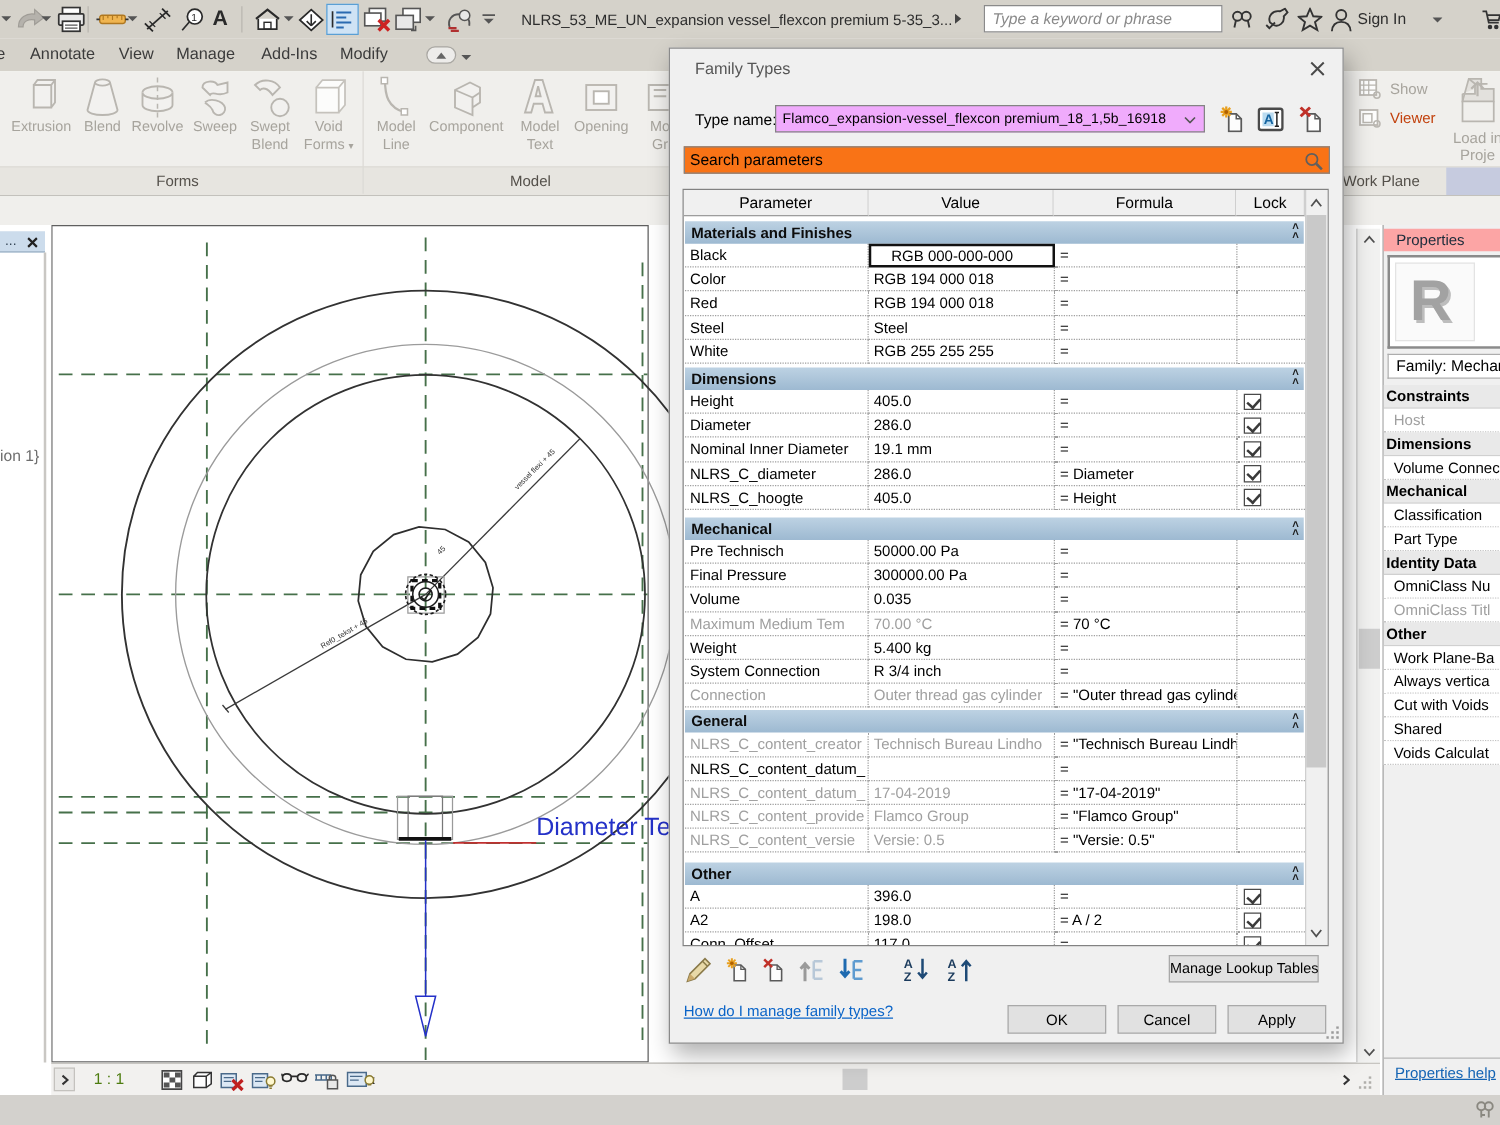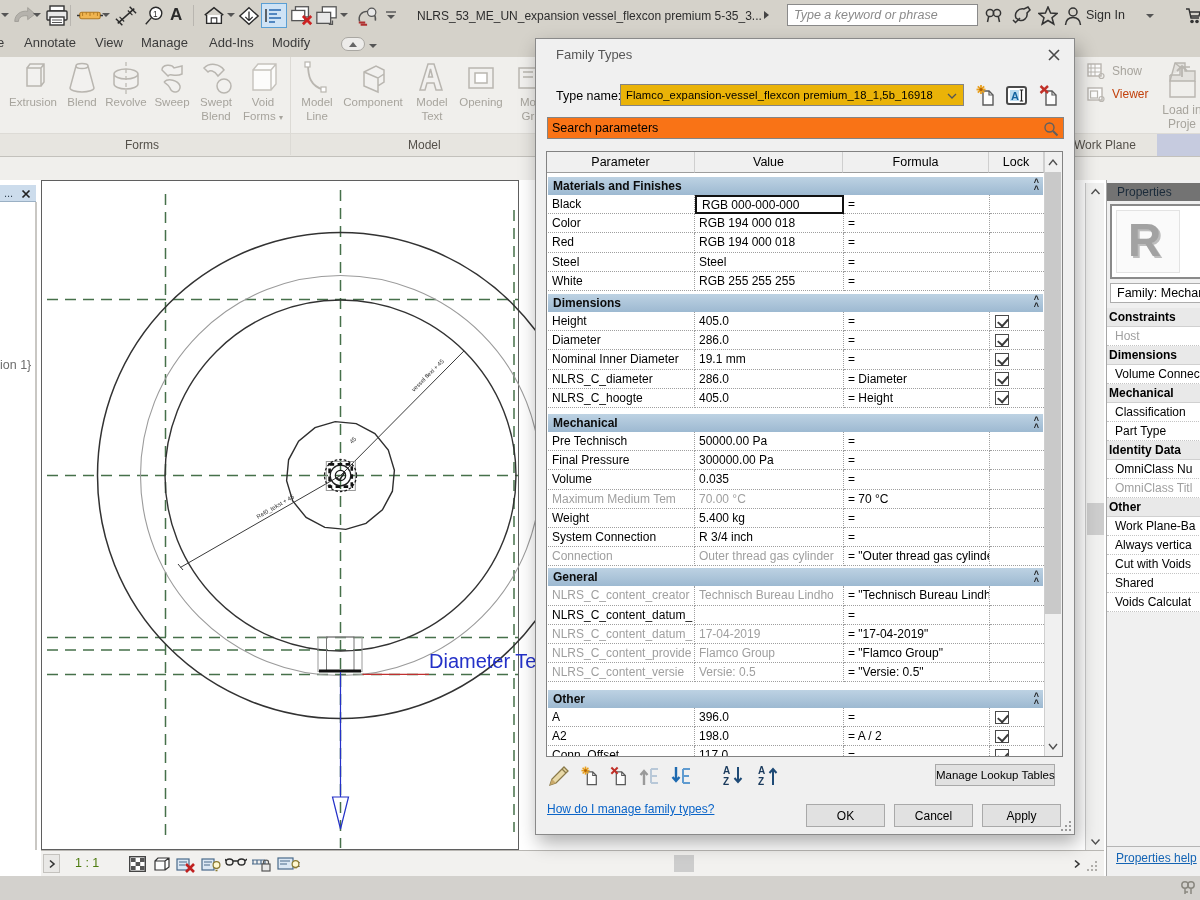--- a/index.html
+++ b/index.html
@@ -356,21 +356,21 @@
 <rect x="318" y="637" width="44" height="34.5" fill="none" stroke="#9a9a9a" stroke-width="1"></rect>
 <rect x="326.5" y="637" width="27.5" height="34.5" fill="none" stroke="#777" stroke-width="1"></rect>
 <line x1="319" y1="671" x2="361" y2="671" stroke="#111" stroke-width="3"></line>
 <line x1="362.5" y1="674.3" x2="429" y2="674.3" stroke="#c03030" stroke-width="1.3"></line>
 <text x="429" y="668" font-size="20" fill="#2431c8" font-family="Liberation Sans">Diameter Text</text>
 <line x1="340.5" y1="672" x2="340.5" y2="797" stroke="#2431c8" stroke-width="1.2"></line>
 <polygon points="332.5,797 348.5,797 340.5,829" fill="none" stroke="#2431c8" stroke-width="1.2"></polygon>
 </svg>
 
 <div class="ab" id="props">
-<div class="ab" style="left:0;top:3px;width:94px;height:18px;background:#737373">
+<div class="ab" style="left:0;top:3px;width:94px;height:18px;background:#fca5a5">
 <span style="position:absolute;left:10px;top:2px;font-size:12px;color:#1b2b3a">Properties</span>
     </div>
 <div class="ab" style="left:3px;top:24px;width:91px;height:75px;background:#fff;border:2px solid #8a8a8a;border-right:none">
 <div style="position:absolute;left:4px;top:4px;width:64px;height:63px;background:#fafafa;border:1px solid #e3e3e3"></div>
 <span style="position:absolute;left:16px;top:7px;font-size:46px;font-weight:bold;color:#a2a2a2;text-shadow:2px 2px 0 #bdbdbd;font-family:'Liberation Sans',sans-serif">R</span>
     </div>
 <div class="ab" style="left:3px;top:103px;width:91px;height:20px;background:#fff;border:1px solid #adadad;border-right:none;font-size:12.5px;line-height:19px;padding-left:6px;white-space:nowrap;overflow:hidden">Family: Mechan</div>
 <div class="phead" style="top:128px">Constraints</div>
 <div class="prow" style="top:147px;color:#9f9f9f">Host</div>
 <div class="phead" style="top:166px">Dimensions</div>
@@ -400,21 +400,21 @@
       <path d="M1.5 1.5 L5.5 6 L9.5 1.5" stroke="#505050" stroke-width="1.4" fill="none"></path>
     </svg>
 </div>
 
 <div class="ab" id="dlg">
 <div class="dtxt" style="left:20px;top:8px;font-size:13px;color:#565656">Family Types</div>
 <svg class="ab" style="left:511px;top:9px" width="14" height="14" viewBox="0 0 14 14">
       <path d="M2 2 L12 12 M12 2 L2 12" stroke="#4a4a4a" stroke-width="1.6"></path>
     </svg>
 <div class="dtxt" style="left:20px;top:50px;font-size:12.5px">Type name:</div>
-<div class="ab" style="left:84px;top:45px;width:344px;height:22px;background:#eab308;border:1px solid #848484">
+<div class="ab" style="left:84px;top:45px;width:344px;height:22px;background:#f0abfc;border:1px solid #848484">
  <div class="dtxt" style="left:5px;top:4px;font-size:11.2px;letter-spacing:0.1px">Flamco_expansion-vessel_flexcon premium_18_1,5b_16918</div>
  <svg class="ab" style="right:6px;top:8px" width="10" height="6" viewBox="0 0 10 6">
         <path d="M1 1 L5 5 L9 1" stroke="#555" stroke-width="1.3" fill="none"></path>
       </svg>
 </div>
 <svg class="ab" style="left:440px;top:46px" width="20" height="21" viewBox="0 0 20 21">
       <path d="M7 6 L13 6 L17 10 L17 20 L7 20 Z" fill="#fdfdfd" stroke="#5a5a5a" stroke-width="1.4"></path>
       <path d="M13 6 L13 10 L17 10" fill="none" stroke="#5a5a5a" stroke-width="1.2"></path>
       <g stroke="#e8a020" stroke-width="1.8">
         <line x1="5" y1="0" x2="5" y2="9"></line>
@@ -455,21 +455,21 @@
         <path d="M2 7 L6 2 L10 7" stroke="#505050" stroke-width="1.4" fill="none"></path>
       </svg>
  <div class="ab" style="left:498px;top:20px;width:16px;height:442px;background:#c9c9c9"></div>
  <svg class="ab" style="left:500px;top:590px" width="12" height="9" viewBox="0 0 12 9">
         <path d="M2 2 L6 7 L10 2" stroke="#505050" stroke-width="1.4" fill="none"></path>
       </svg>
 
  <div class="sec" style="top:24.5px">Materials and Finishes<span class="chv">˄<br>˄</span></div>
  <div class="tr" style="top:43px">
         <span class="p">Black</span>
-        <span class="v" style="border:2px solid #111;padding-left:5px;line-height:17px">RGB 000-000-000</span>
+        <span class="v" style="border:2px solid #111;padding-left:16px;line-height:17px">RGB 000-000-000</span>
         <span class="f">=</span>
         <span class="l"></span>
       </div>
  <div class="tr" style="top:62.2px">
         <span class="p">Color</span>
         <span class="v">RGB 194 000 018</span>
         <span class="f">=</span>
         <span class="l"></span>
       </div>
  <div class="tr" style="top:81.4px">

